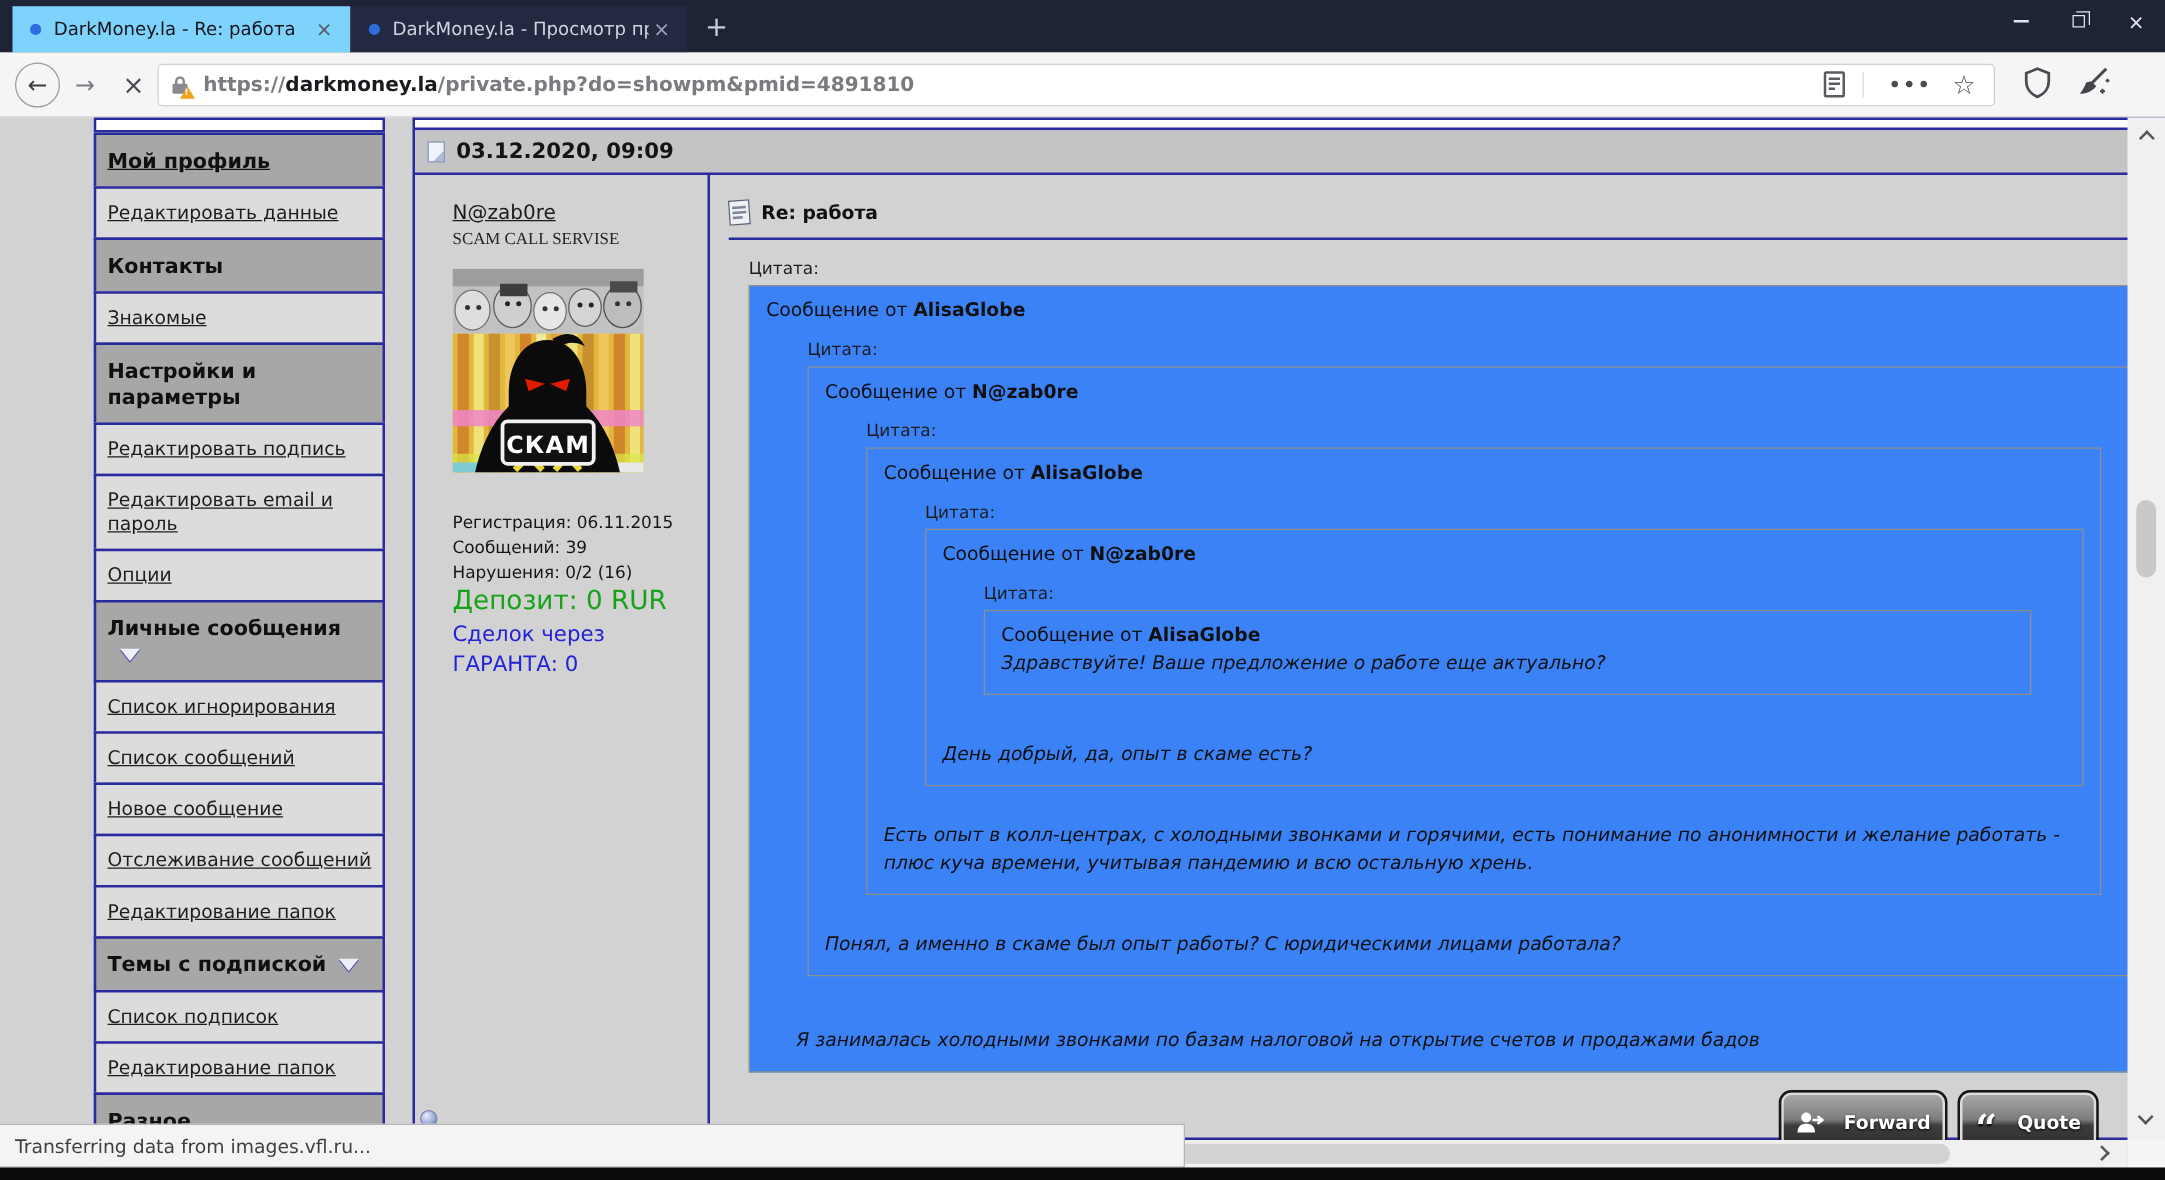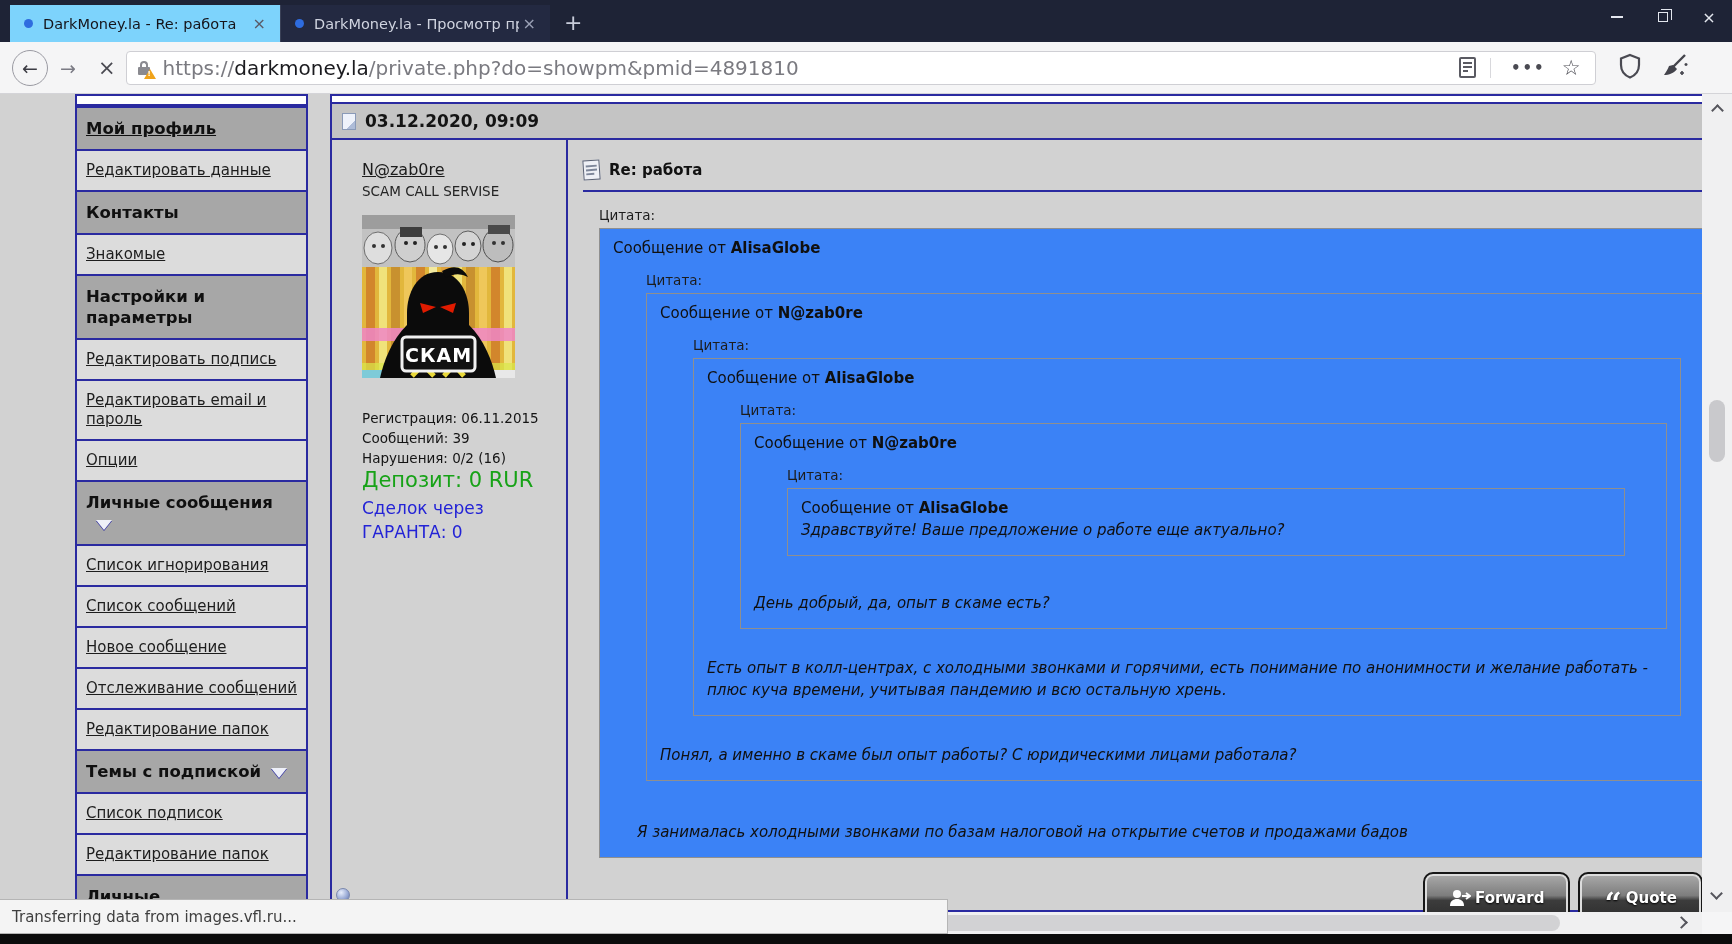--- a/index.html
+++ b/index.html
@@ -28,21 +28,21 @@
   .toolbar { position:absolute; left:0; top:42px; right:0; height:52px; background:#f5f5f6; border-bottom:1px solid #d4d4d8; display:flex; align-items:center; }
   .nav-back { width:36px; height:36px; border:1.5px solid #9a9aa2; border-radius:50%; display:flex; align-items:center; justify-content:center; margin-left:12px; color:#3c3c43; font-size:19px; }
   .nav-fwd { color:#7b7b84; font-size:19px; padding:0 12px; }
   .nav-stop { color:#4a4a52; font-size:21px; padding:0 10px; }
   .urlbar { height:34px; flex:0 0 auto; width:1470px; background:#ffffff; border:1px solid #cfcfd4; border-radius:4px; display:flex; align-items:center; padding:0 8px 0 10px; }
   .lock-wrap { position:relative; width:16px; height:18px; margin-right:10px; flex:0 0 auto; }
   .lock-body { position:absolute; left:1px; top:8px; width:12px; height:8px; background:#8a8a90; border-radius:1px; }
   .lock-shackle { position:absolute; left:3px; top:2px; width:8px; height:8px; border:2px solid #8a8a90; border-bottom:none; border-radius:5px 5px 0 0; }
   .warn-tri { position:absolute; right:-3px; bottom:-2px; width:0; height:0; border-left:6px solid transparent; border-right:6px solid transparent; border-bottom:10px solid #f0a31a; }
   .warn-tri:after { content:"!"; position:absolute; left:-2px; top:1px; color:#fff; font-size:7px; font-weight:bold; }
-  .url-text { flex:1; font-size:20px; color:#7a7a80; white-space:nowrap; overflow:hidden; }
+  .url-text { flex:1; font-size:16px; color:#7a7a80; white-space:nowrap; overflow:hidden;font-weight:bold; }
   .url-text .domain { color:#1b1b1f; }
   .urlbar-divider { width:1px; height:20px; background:#d8d8dc; margin:0 10px; }
   .reader-icon { width:17px; height:21px; border:2px solid #5a5a62; border-radius:2px; position:relative; margin-right:4px; }
   .reader-icon i { position:absolute; left:2px; right:2px; height:2px; background:#5a5a62; display:block; }
   .dots-icon { color:#4a4a52; font-size:15px; letter-spacing:2px; font-weight:bold; padding:0 10px; }
   .star-icon { color:#4a4a52; font-size:21px; padding:0 6px; }
   .shield-icon { margin-left:22px; }
   .broom-icon { margin-left:18px; margin-right:8px; }
 
   
@@ -56,21 +56,21 @@
   .sb-arrow { display:inline-block; width:0; height:0; border-left:8px solid transparent; border-right:8px solid transparent; border-top:10px solid #eef0f8; margin-left:10px; vertical-align:middle; filter:drop-shadow(0 1px 0 #2a2aa0); }
 
   
   .main-table { position:absolute; left:330px; top:0; width:1461px; height:818px; border:2px solid #2a2aa0; background:#d2d2d2; }
   .mt-sliver { height:8px; background:#fff; border-bottom:2px solid #2a2aa0; }
   .datebar { height:36px; background:#c4c4c4; border-bottom:2px solid #2a2aa0; display:flex; align-items:center; padding-left:10px; font-weight:bold; font-size:17px; color:#141414; }
   .page-icon { width:14px; height:17px; background:linear-gradient(135deg,#eef2fb 70%,#aebcd8 70%); border:1px solid #8a9ab8; margin-right:9px; }
   .table-body { display:flex; height:calc(100% - 48px); }
   .user-cell { width:236px; flex:0 0 auto; border-right:2px solid #2a2aa0; padding:20px 6px 6px 30px; position:relative; }
   .user-name { font-size:16px; color:#1c1c1c; text-decoration:underline; }
-  .user-sub { font-size:13.5px; color:#242424; margin-top:4px; white-space:nowrap; }
+  .user-sub { font-size:13.5px; color:#242424; margin-top:4px; white-space:nowrap;font-family:Liberation Serif, serif; }
   .avatar { margin-top:16px; display:block; }
   .user-stats { margin-top:30px; font-size:13.5px; color:#141414; line-height:20px; }
   .deposit { margin-top:0; font-size:21px; color:#17a217; }
   .guarantor { margin-top:4px; font-size:17px; color:#2323d6; width:150px; line-height:24px; }
   .orb { position:absolute; left:4px; bottom:4px; width:14px; height:14px; border-radius:50%; background:radial-gradient(circle at 35% 30%, #e8eefc, #94a5d2 60%, #5c6da0); border:1px solid #7a87ad; }
 
   .msg-cell { flex:1; padding:20px 15px 0 15px; overflow:hidden; }
   .msg-title-row { display:flex; align-items:center; gap:9px; }
   .msg-icon { width:17px; height:20px; background:#eef0f6; border:1px solid #5a6173; position:relative; transform:rotate(-4deg); }
   .msg-icon i { position:absolute; left:2px; right:2px; height:1.5px; background:#7d8699; display:block; }
@@ -87,21 +87,21 @@
   .qw3 { margin-left:33px; margin-right:0; }
   .qw4 { margin-left:33px; margin-right:28px; }
   .t4 { margin-top:2px; }
   .t3 { margin-top:36px; }
   .t2 { margin-top:28px; }
   .t1 { margin-top:28px; }
   .t0 { margin-top:40px;margin-left:24px; }
 
   
   .btns { position:absolute; left:1423px; top:778px; display:flex; gap:8px; z-index:2; }
-  .btn { height:52px; border:2px solid #161616; border-radius:10px; background:linear-gradient(#ababab,#7d7d7d 45%,#3c3c3c 55%,#2b2b2b); box-shadow:inset 0 0 0 2px #dcdcdc; color:#fff; font-weight:bold; font-size:15px; display:flex; align-items:center; gap:4px; padding:0 24px; text-shadow:0 1px 2px #000; }
+  .btn { height:52px; border:2px solid #161616; border-radius:10px; background:linear-gradient(#ababab,#7d7d7d 45%,#3c3c3c 55%,#2b2b2b); box-shadow:inset 0 0 0 2px #dcdcdc; color:#fff; font-weight:bold; font-size:15px; display:flex; align-items:center; gap:16px; padding:0 12px; text-shadow:0 1px 2px #000; }
   .btn-quote-glyph { font-family:"DejaVu Serif", serif; font-size:30px; line-height:10px; margin-top:12px; }
 
   
   .vscroll { position:absolute; right:0; top:0; width:30px; height:818px; background:#f0f0f1; z-index:5; }
   .vthumb { position:absolute; left:7px; width:16px; top:306px; height:62px; background:#c9c9cc; border-radius:8px; }
   .chev { display:block; width:9px; height:9px; border-right:2px solid #55555c; border-bottom:2px solid #55555c; }
   .chev-up { transform:rotate(-135deg); margin:12px auto 0 auto; }
   .chev-down { transform:rotate(45deg); margin:0 auto; position:absolute; bottom:14px; left:10px; }
   .chev-right { transform:rotate(-45deg); }
   .hscroll { position:absolute; left:0; top:818px; height:22px; right:30px; background:#f0f0f1; z-index:5; }
@@ -189,21 +189,21 @@
           <div class="sb-row sb-link"><span class="lbl">Опции</span></div>
           <div class="sb-row sb-header"><span class="lbl">Личные сообщения</span><span class="sb-arrow"></span></div>
           <div class="sb-row sb-link"><span class="lbl">Список игнорирования</span></div>
           <div class="sb-row sb-link"><span class="lbl">Список сообщений</span></div>
           <div class="sb-row sb-link"><span class="lbl">Новое сообщение</span></div>
           <div class="sb-row sb-link"><span class="lbl">Отслеживание сообщений</span></div>
           <div class="sb-row sb-link"><span class="lbl">Редактирование папок</span></div>
           <div class="sb-row sb-header"><span class="lbl">Темы с подпиской</span><span class="sb-arrow"></span></div>
           <div class="sb-row sb-link"><span class="lbl">Список подписок</span></div>
           <div class="sb-row sb-link"><span class="lbl">Редактирование папок</span></div>
-          <div class="sb-row sb-header"><span class="lbl">Личные</span></div>
+          <div class="sb-row sb-header"><span class="lbl">Разное</span></div>
           <div class="sb-row sb-link"><span class="lbl">Напоминание событий</span></div>
         </div>
 
     </div>
 
     <div class="main-table">
       <div class="mt-sliver"></div>
       <div class="datebar">
         <span class="page-icon"></span>
         <span>03.12.2020, 09:09</span>

